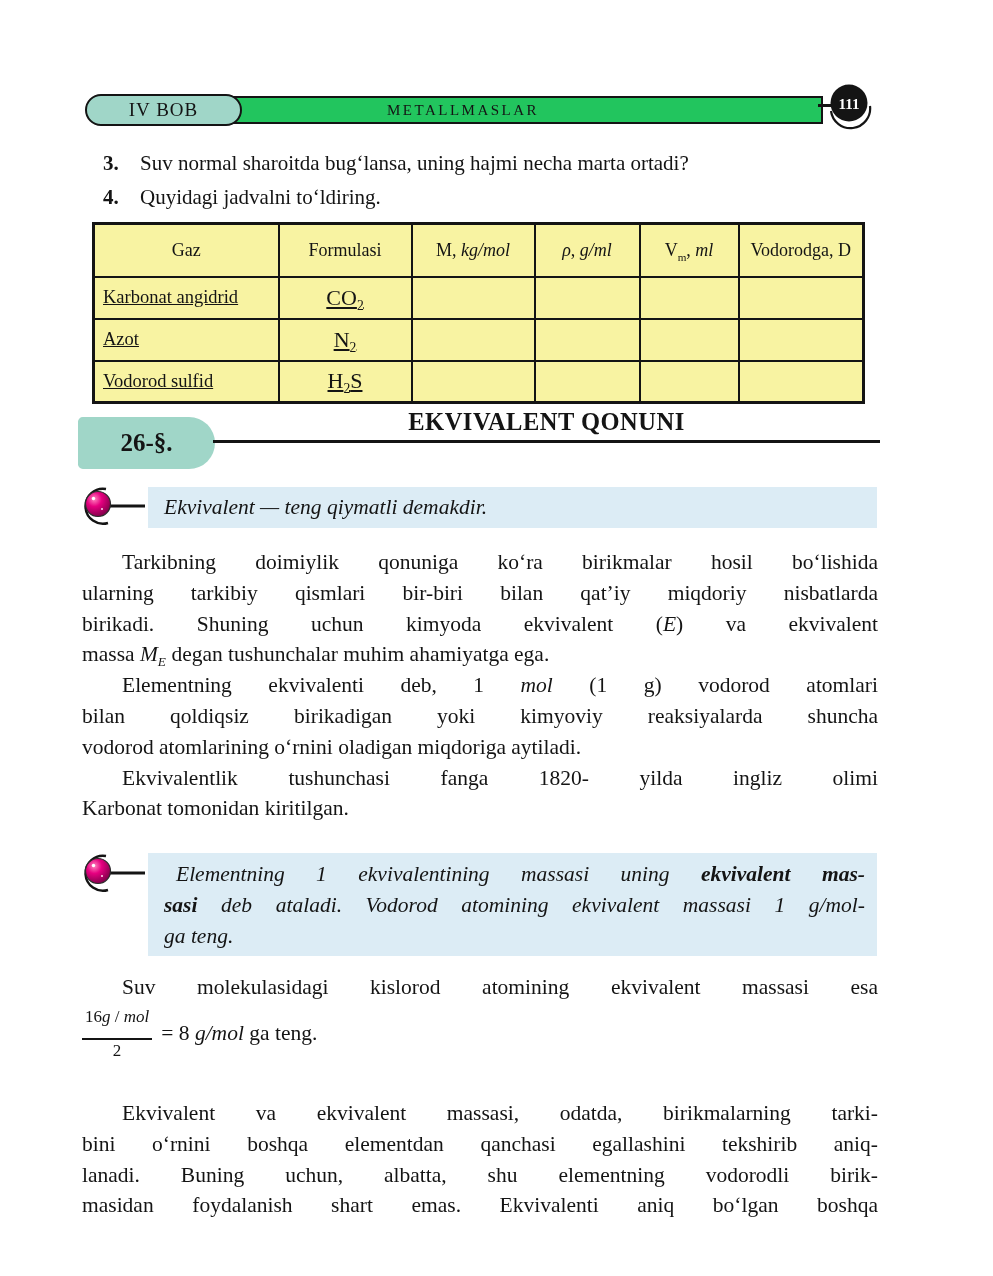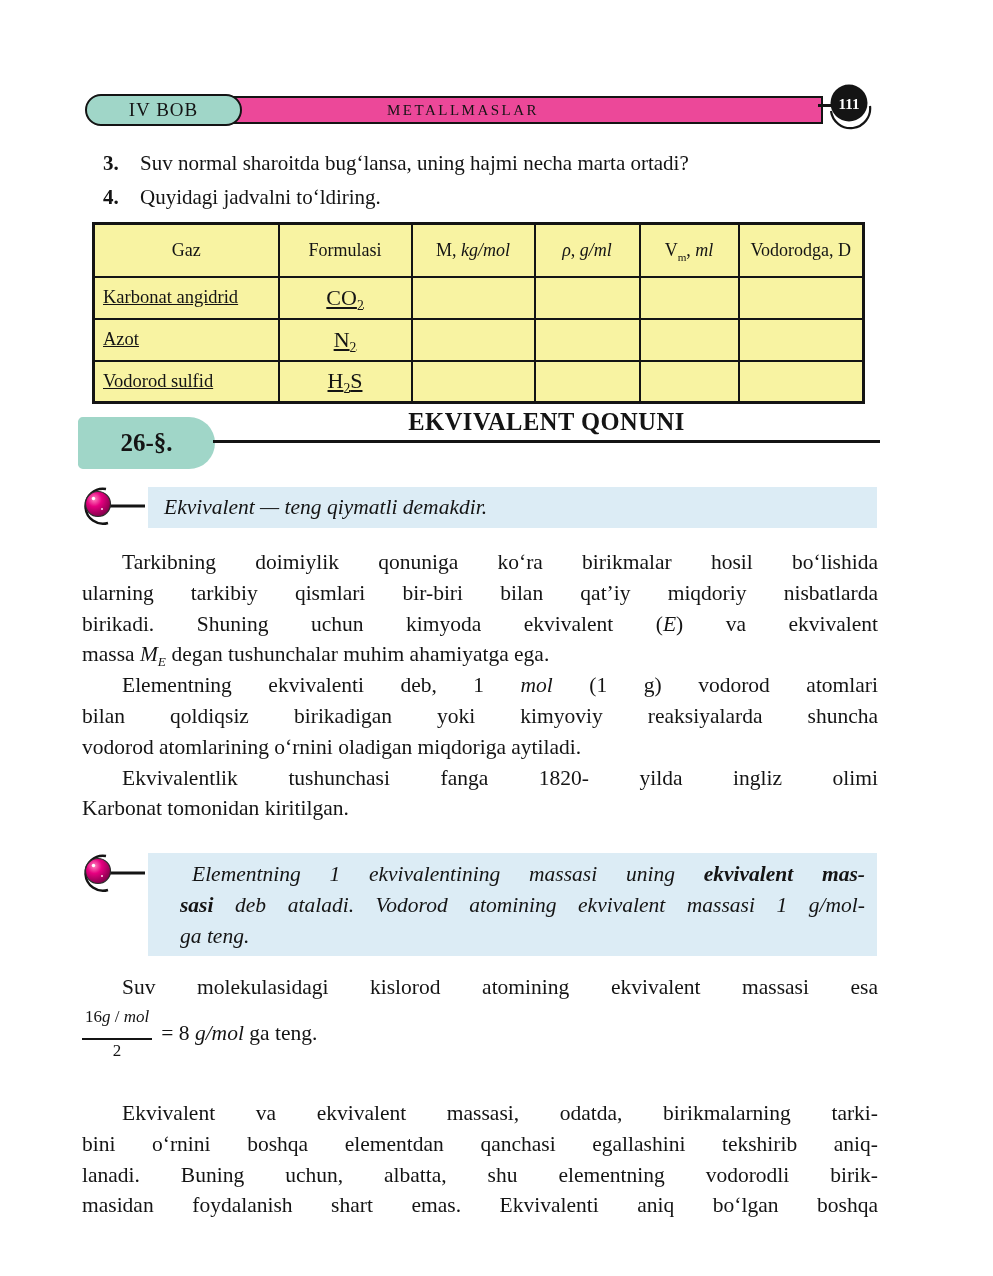--- a/index.html
+++ b/index.html
@@ -8,21 +8,21 @@
     position:relative; width:993px; height:1276px; background:#fff;
     font-family:"Liberation Serif", serif; color:#141414; overflow:hidden;
   }
   .it { font-style:italic; }
   .bd { font-weight:bold; }
   sub { font-size:62%; line-height:0; }
 
   
   .runbox {
     position:absolute; left:103px; top:96px; width:720px; height:28px;
-    border:2.5px solid #141414; background:#ec4899;
+    border:2.5px solid #141414; background:#22c55e;
     display:flex; align-items:center; justify-content:center;
   }
   .runtitle { font-size:15px; letter-spacing:2.5px; }
   .chapter {
     position:absolute; left:85px; top:94px; width:157px; height:32px;
     background:var(--teal,#a0d6c8); border:2.5px solid #141414; border-radius:16px;
     display:flex; align-items:center; justify-content:center;
     font-size:19px; letter-spacing:1px; z-index:2;
   }
   .connector { position:absolute; left:818px; top:104px; width:14px; height:3px; background:#141414; }
@@ -56,21 +56,21 @@
   .section-line { position:absolute; left:213px; top:440px; width:667px; height:3px; background:#141414; }
   .section-title {
     position:absolute; left:213px; top:408px; width:667px;
     text-align:center; font-size:24.5px; font-weight:bold; letter-spacing:0.5px;
   }
 
   
   .note { position:absolute; left:148px; width:729px; background:var(--note-blue,#dcecf5); font-size:21.5px; }
   .note1 { top:487px; height:41px; padding-left:16px; }
   .note1 .tline { line-height:41px; }
-  .note2 { top:853px; height:103px; padding:6px 12px 0 32px; }
+  .note2 { top:853px; height:103px; padding:6px 12px 0 16px; }
   .note2 .tline { line-height:31px; }
   .note2 .tline:first-child { text-indent:12px; }
   .note-icon { position:absolute; width:66px; height:46px; }
   .ni1 { left:79px; top:485px; }
   .ni2 { left:79px; top:852px; }
 
   
   .bodytext { position:absolute; left:82px; width:796px; font-size:21.5px; line-height:30.8px; }
   .bt1 { top:547px; } .bt2 { top:972px; } .bt3 { top:1098px; }
   .tline { text-align:justify; text-align-last:justify; }

